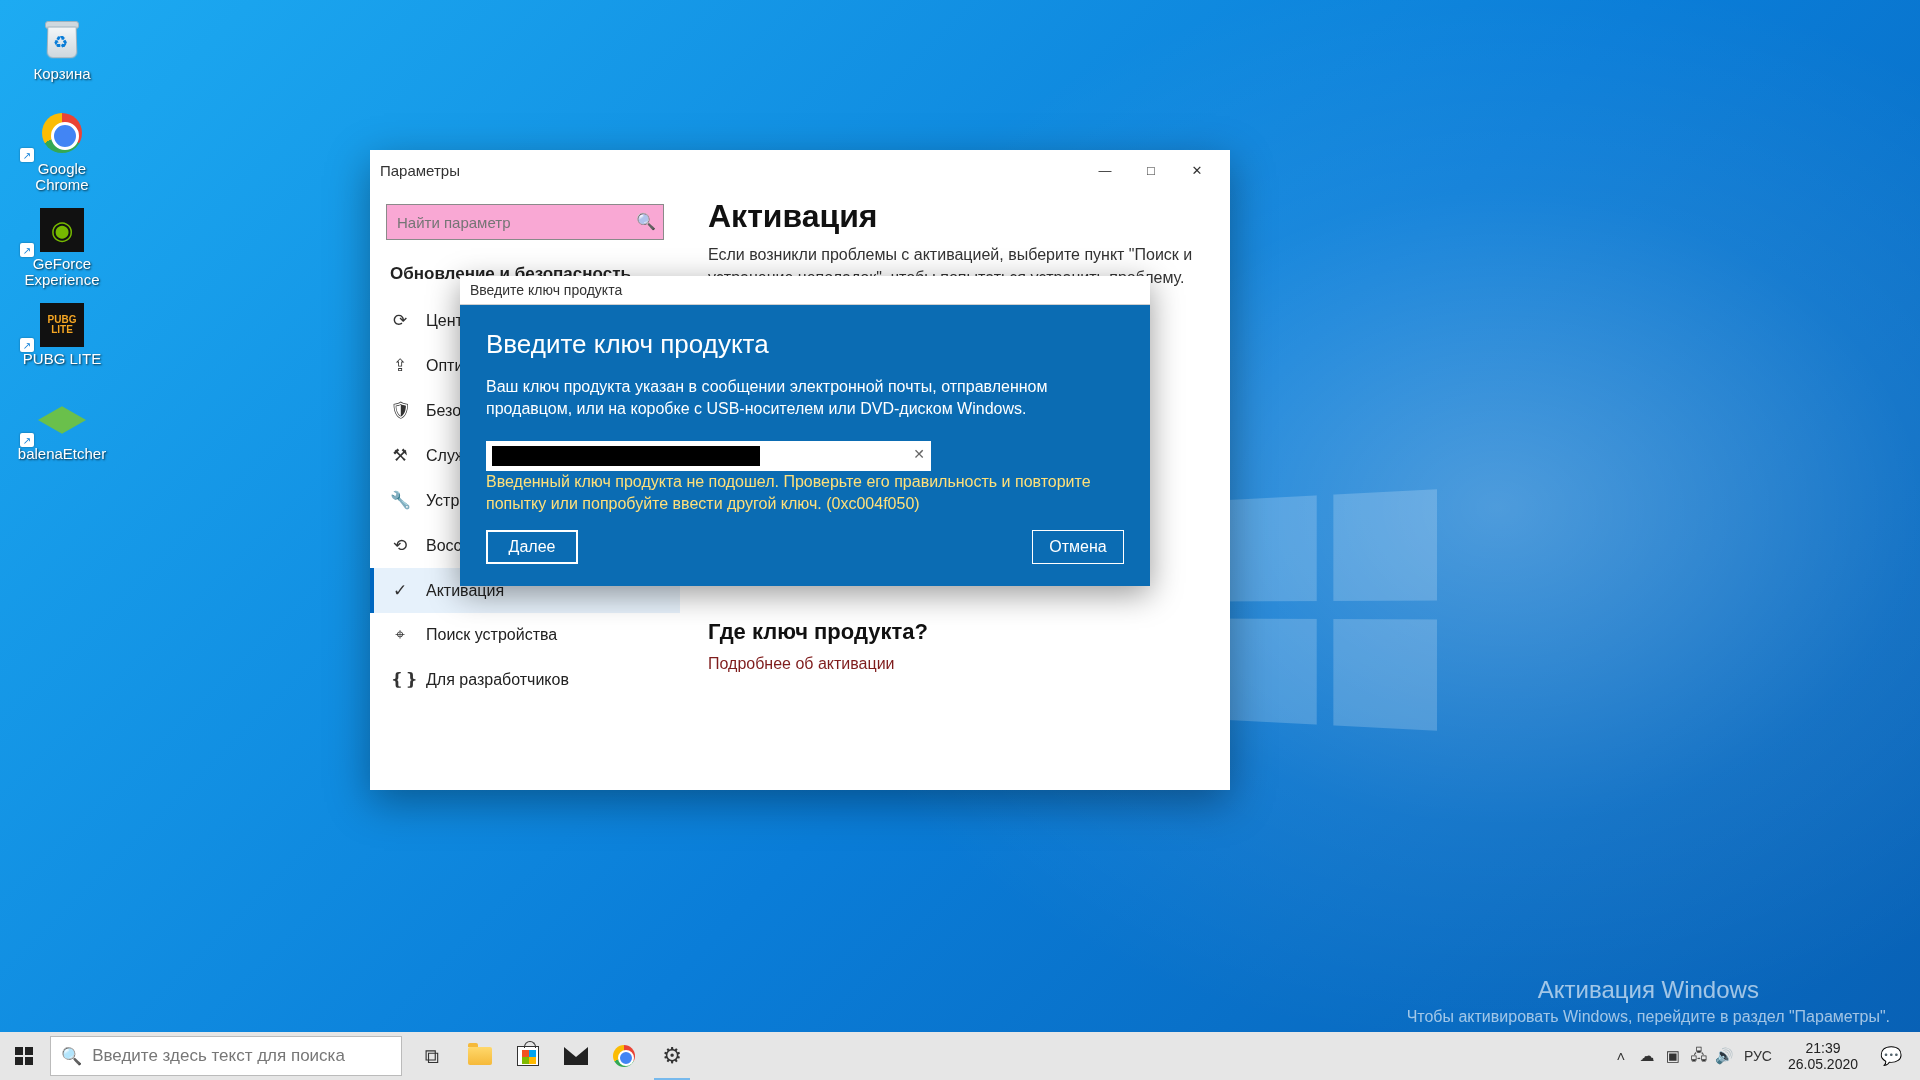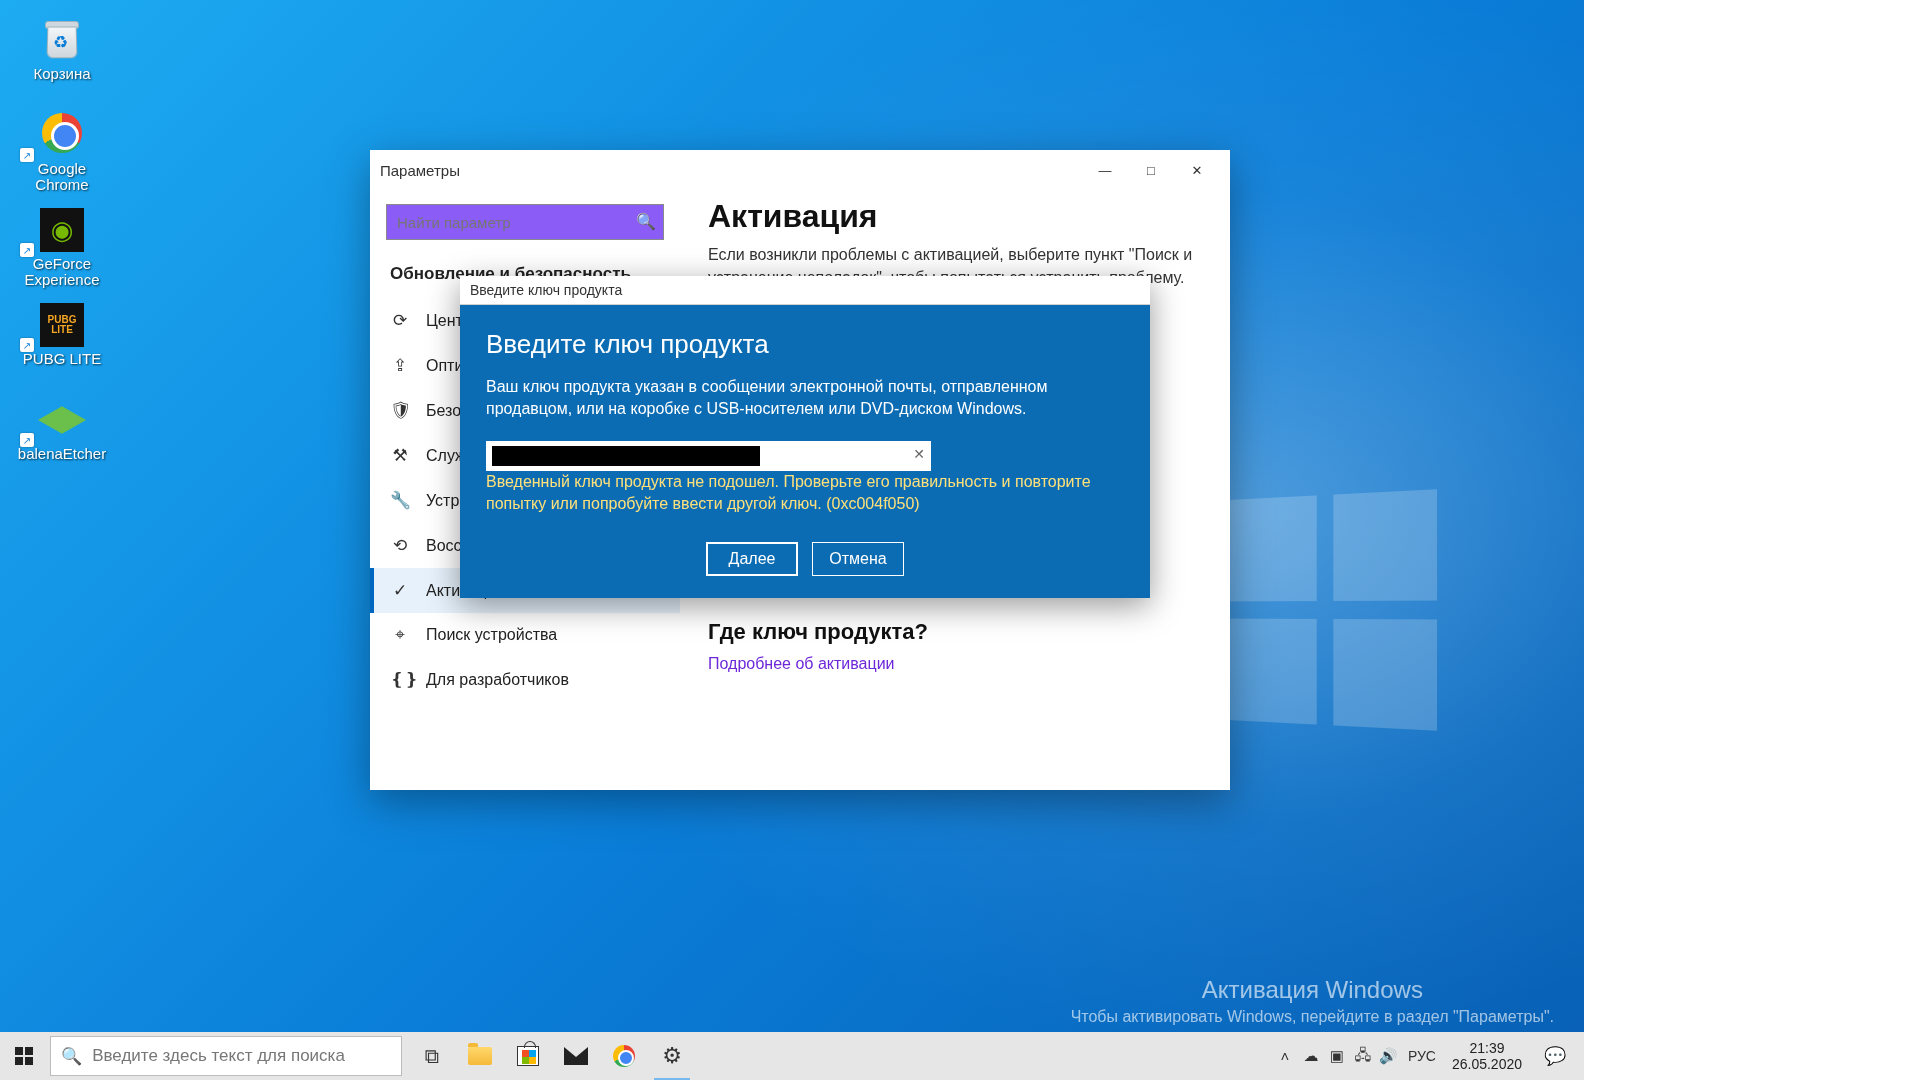--- a/index.html
+++ b/index.html
@@ -1,19 +1,19 @@
 <!DOCTYPE html>
 <html><head>
 <meta charset="utf-8">
 <style>
 * { margin: 0; padding: 0; box-sizing: border-box; font-family: "Segoe UI", Tahoma, sans-serif; }
 html, body { width: 1920px; height: 1080px; overflow: hidden; }
 
 .desktop {
-  width: 1584px; height: 1080px;
+  width: 1920px; height: 1080px;
   background: radial-gradient(ellipse 1200px 900px at 78% 47%, rgba(255,255,255,0.28) 0%, rgba(255,255,255,0.06) 35%, transparent 60%),
               linear-gradient(135deg, #1dabf2 0%, #0a7dd8 55%, #0860b4 100%);
   position: relative;
 }
 
 
 .win-logo-wp {
   position: absolute; left: 1210px; top: 495px; width: 230px; height: 230px;
   transform: perspective(900px) rotateY(-22deg);
   display: grid; grid-template-columns: 1fr 1fr; grid-template-rows: 1fr 1fr; gap: 18px;
@@ -59,50 +59,50 @@
   background: #fff; box-shadow: 0 12px 40px rgba(0,0,0,.35);
   display: flex; flex-direction: column;
 }
 .titlebar { height: 40px; display: flex; align-items: center; padding: 0 10px; color:#333; font-size: 15px; }
 .titlebar .spacer { flex: 1; }
 .titlebar .wbtn { width: 46px; height: 32px; display: flex; align-items: center; justify-content: center; color:#333; cursor:pointer; font-size:13px; }
 .settings-body { flex:1; display:flex; min-height:0; }
 .sidebar { width: 310px; background:#fff; border-right: none; display:flex; flex-direction:column; padding-top:4px; overflow:hidden; }
 .home-row { display:flex; align-items:center; gap:14px; padding: 10px 20px; color:#222; font-size:17px; cursor:pointer; }
 .search-wrap { margin: 10px 16px 14px 16px; position:relative; }
-.search-wrap input { width:100%; height:36px; border:1px solid #8a8a8a; padding:0 34px 0 10px; font-size:15px; background:#8b5cf6; }
+.search-wrap input { width:100%; height:36px; border:1px solid #8a8a8a; padding:0 34px 0 10px; font-size:15px; background:#f9a8d4; }
 .search-wrap .sicon { position:absolute; right:8px; top:8px; color:#666; font-size:16px; }
 .sb-section { font-size:17px; font-weight:600; padding: 10px 20px 14px; color:#222; }
 .sb-item { display:flex; align-items:center; gap:16px; padding: 12px 20px; font-size:16px; color:#222; cursor:pointer; white-space:nowrap; overflow:hidden; text-overflow:ellipsis; }
 .sb-item.active { background:#e6f1fb; box-shadow: inset 4px 0 0 #0067c0; }
 .sb-item .ic { width:20px; text-align:center; font-size:17px; color:#333; }
 
 .main { flex:1; padding: 8px 28px 20px 28px; overflow:hidden; position:relative; }
 .main h1 { font-size:32px; font-weight:600; color:#111; margin-bottom:8px; }
 .main .lead { font-size:16px; color:#333; line-height:1.45; }
 .main h2 { font-size:22px; font-weight:600; color:#111; margin-top:330px; }
 .main .sub { font-size:16px; color:#555; line-height:1.45; margin-top:10px; }
-.main .link { font-size:16px; color:#6d28d9; cursor:pointer; margin-top:10px; display:inline-block; }
+.main .link { font-size:16px; color:#7f1d1d; cursor:pointer; margin-top:10px; display:inline-block; }
 
 
 .modal {
   position:absolute; left: 460px; top: 276px; width: 690px;
   background:#fff; box-shadow: 0 8px 30px rgba(0,0,0,.4);
 }
 .modal-title { font-size:14px; padding:6px 10px; color:#333; background:#fff; border-bottom:1px solid #d0d0d0; }
 .modal-body { background:#0b6cb3; color:#fff; padding: 24px 26px 22px; }
 .modal-body h2 { font-size:26px; font-weight:400; margin-bottom:16px; }
 .modal-body .desc { font-size:16px; line-height:1.4; margin-bottom:20px; }
 .modal-body .fld-lbl { font-size:16px; margin-bottom:6px; }
 .key-wrap { position:relative; width:445px; }
 .key-wrap input { width:100%; height:30px; border:2px solid #fff; background:#fff; color:#000; font-size:15px; padding:0 30px 0 6px; font-family:Consolas,monospace; letter-spacing:1px; }
 .key-wrap .clear { position:absolute; right:6px; top:5px; color:#666; font-size:14px; cursor:pointer; }
 .key-redact { position:absolute; left:6px; top:5px; height:20px; width:268px; background:#000; }
 .err { color:#ffe07a; font-size:16px; line-height:1.4; }
-.modal-actions { display:flex; justify-content:center; gap:14px; margin-top:26px; }
+.modal-actions { display:flex; justify-content:space-between; gap:14px; margin-top:14px; }
 .mbtn { min-width:92px; height:34px; border:1px solid #fff; background:transparent; color:#fff; font-size:16px; cursor:pointer; display:flex; align-items:center; justify-content:center; }
 .mbtn.primary { border:2px solid #fff; }
 
 
 .watermark { position:absolute; right:30px; bottom:54px; text-align:center; color: rgba(255,255,255,.62); }
 .watermark .l1 { font-size:24px; }
 .watermark .l2 { font-size:16px; margin-top:4px; }
 
 
 .taskbar { position:absolute; left:0; bottom:0; width:100%; height:48px; background:#e6e6e6; display:flex; align-items:center; }

